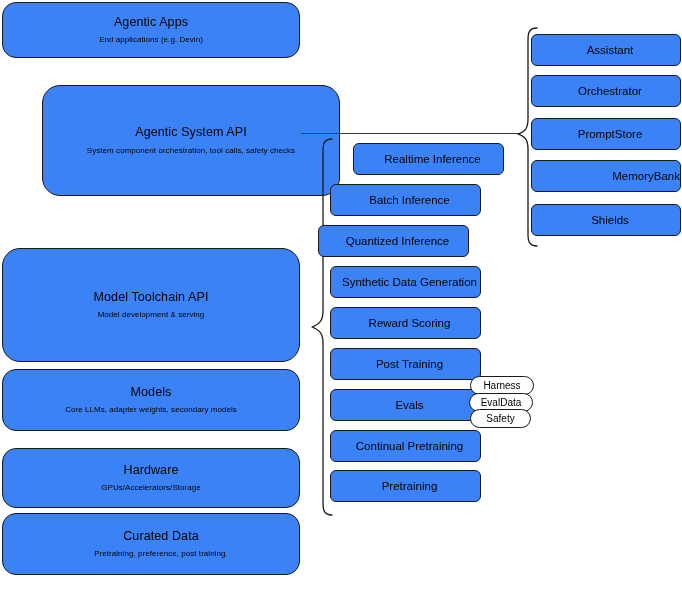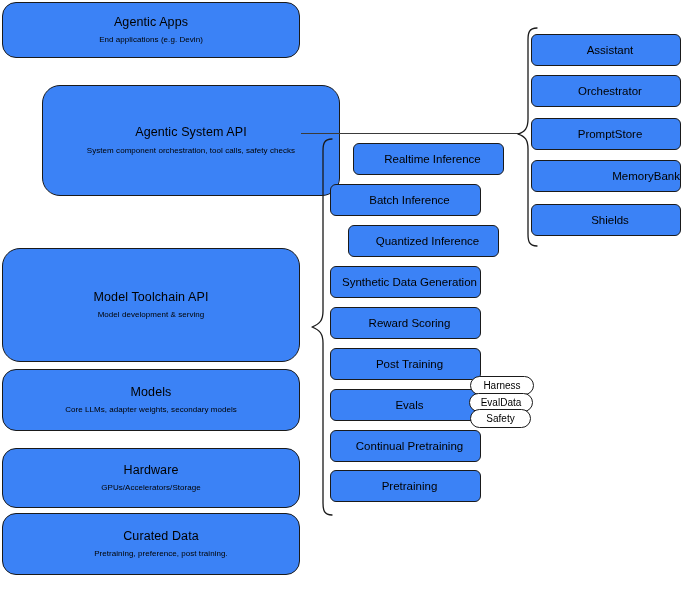--- a/index.html
+++ b/index.html
@@ -138,21 +138,21 @@
   <svg class="brace" style="left:310px; top:138px;" width="24" height="378" viewBox="0 0 24 378">
     <path d="M22 1 C14 1 13 6 13 13 L13 173 C13 182 10 186 2 189 C10 192 13 196 13 205 L13 365 C13 372 14 377 22 377"></path>
   </svg>
 
   <div class="node cap-node" style="left:330px; top:143px; width:151px; height:32px;margin-left:23px;">
     <span class="cap-label">Realtime Inference</span>
   </div>
   <div class="node cap-node" style="left:330px; top:184px; width:151px; height:32px;">
     <span class="cap-label">Batch Inference</span>
   </div>
-  <div class="node cap-node" style="left:348px; top:225px; width:151px; height:32px;">
+  <div class="node cap-node" style="left:318px; top:225px; width:151px; height:32px;">
     <span class="cap-label">Quantized Inference</span>
   </div>
   <div class="node cap-node" style="left:330px; top:266px; width:151px; height:32px;">
     <span class="cap-label">Synthetic Data Generation</span>
   </div>
   <div class="node cap-node" style="left:330px; top:307px; width:151px; height:32px;">
     <span class="cap-label">Reward Scoring</span>
   </div>
   <div class="node cap-node" style="left:330px; top:348px; width:151px; height:32px;">
     <span class="cap-label">Post Training</span>

